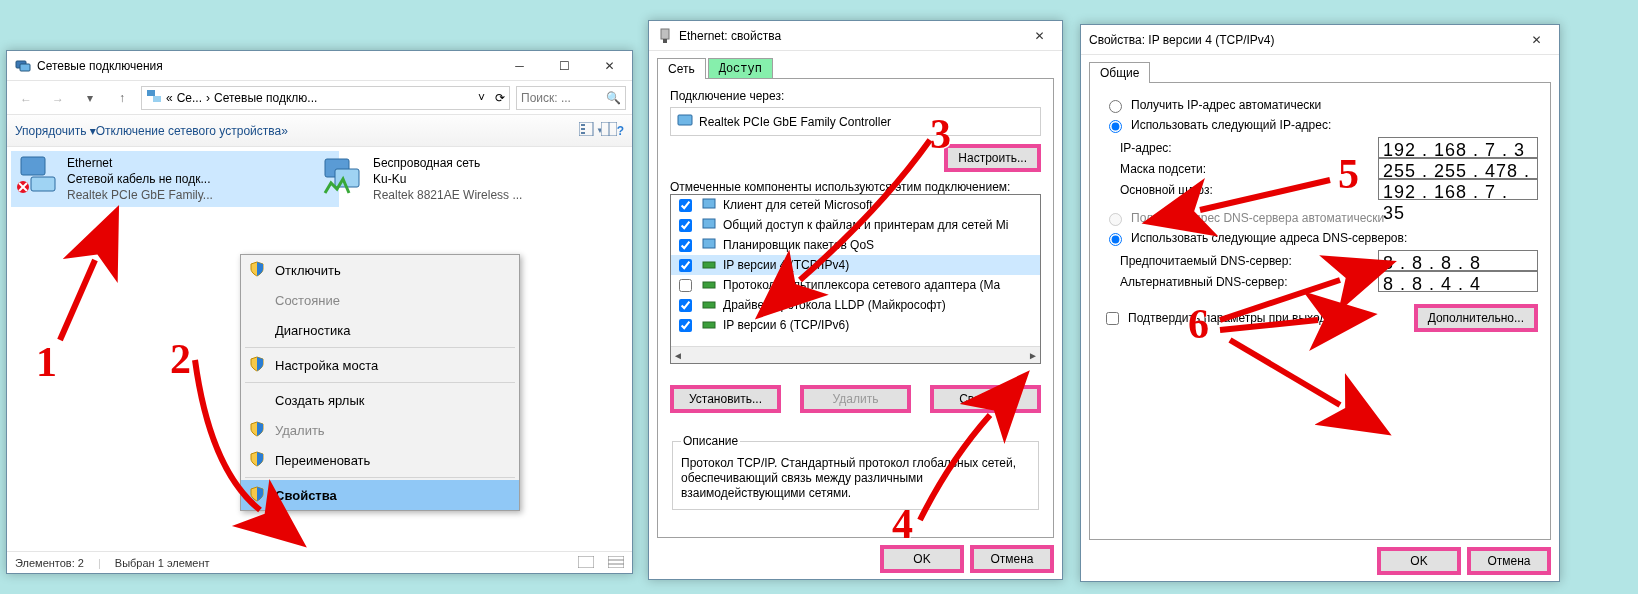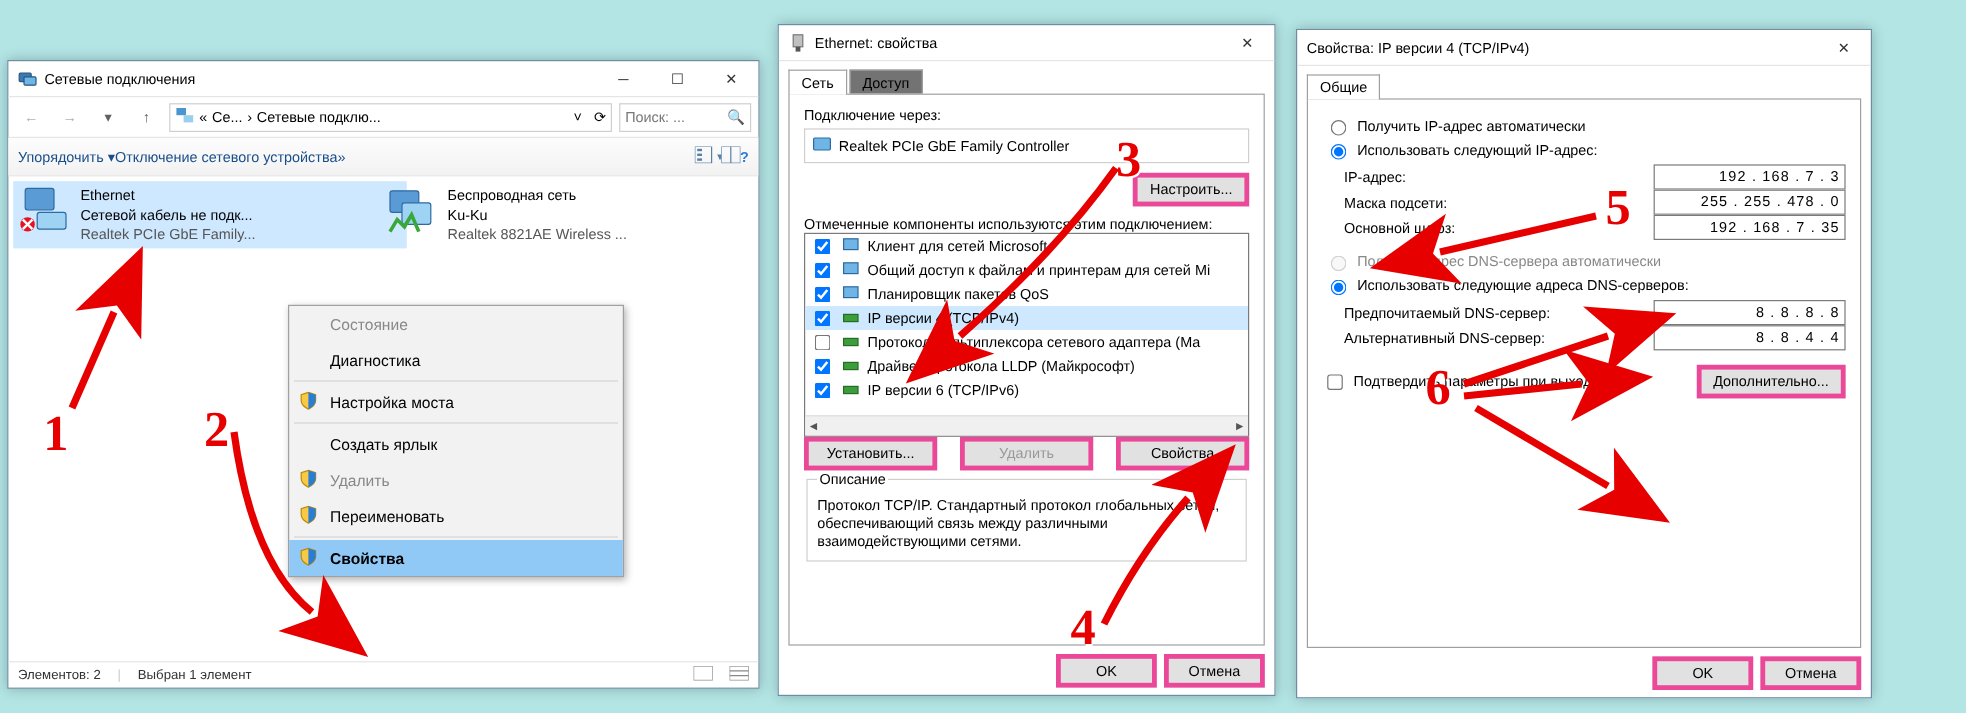--- a/index.html
+++ b/index.html
@@ -8,25 +8,25 @@
   
   .win { position:absolute; background:#fff; border:1px solid #6b8ea5; box-shadow:0 0 10px rgba(0,0,0,.25); }
   .titlebar { height:30px; display:flex; align-items:center; padding:0 0 0 8px; border-bottom:1px solid #e5e5e5; }
   .titlebar .title { flex:1; font-size:12px; }
   .tb-ico { width:16px; height:16px; margin-right:6px; display:flex; align-items:center; justify-content:center; }
   .winbtns { display:flex; }
   .winbtn { width:45px; height:29px; display:flex; align-items:center; justify-content:center; color:#333; }
   .tabrow { display:flex; position:relative; top:0; }
   .tab { padding:3px 10px; border:1px solid #a0a0a0; border-bottom:none; background:#fff; margin-right:2px; position:relative; top:1px; font-size:12px; }
   .tab.active { background:#fff; z-index:2; }
-  .tab.in { background:#737373; }
+  .tab.in { background:#86efac;font-family:Liberation Mono, monospace; }
   .pane { border:1px solid #a0a0a0; padding:10px 12px; background:#fff; }
 
   button.std { font-size:12px; padding:3px 10px; background:#e1e1e1; border:4px solid #ec4899; min-width:84px; }
-  input[type=text].ip, .ip-box { font-family:inherit; font-size:12px; border:1px solid #7a7a7a; height:21px; width:160px; text-align:right; letter-spacing:1px; padding:2px 4px; background:#fff; }
+  input[type=text].ip, .ip-box { font-family:inherit; font-size:18px; border:1px solid #7a7a7a; height:21px; width:160px; text-align:left; letter-spacing:1px; padding:2px 4px; background:#fff; }
   .row { display:flex; align-items:center; margin:0 0; }
   .row .lab { flex:1; padding-right:10px; }
   .row .val { width:170px; display:flex; justify-content:flex-end; }
 
   
   .annot { position:absolute; color:#e60000; font-weight:bold; font-family:"Times New Roman", serif; font-size:42px; z-index:50; pointer-events:none; text-shadow:1px 1px 0 #fff; }
   svg.arrows { position:absolute; top:0; left:0; width:1638px; height:594px; z-index:49; pointer-events:none; }
 
   
   #w1 { left:6px; top:50px; width:627px; height:524px; }
@@ -58,21 +58,21 @@
   .shield svg { width:16px; height:16px; }
 
   
   #w2 { left:648px; top:20px; width:415px; height:560px; }
   #w2 .adapt { border:1px solid #cfcfcf; padding:4px 6px; display:flex; align-items:center; gap:6px; margin-top:4px; }
   #w2 .cfgrow { display:flex; justify-content:flex-end; margin:8px 0; }
   #w2 .complist { border:1px solid #7a7a7a; height:170px; overflow:hidden; background:#fff; position:relative; }
   #w2 .comp { display:flex; align-items:center; gap:6px; padding:2px 4px; font-size:12px; height:20px; }
   #w2 .comp.sel { background:#cde8ff; }
   #w2 .hscroll { position:absolute; bottom:0; left:0; right:0; height:17px; background:#f0f0f0; display:flex; align-items:center; justify-content:space-between; border-top:1px solid #dcdcdc; padding:0 2px; font-size:10px; color:#555;}
-  #w2 .btnrow { display:flex; gap:19px; margin:0 0; }
+  #w2 .btnrow { display:flex; gap:19px; margin:21px 0; }
   #w2 .btnrow button{ flex:1; }
   #w2 fieldset { border:1px solid #cfcfcf; padding:8px; font-size:12px; }
   #w2 .okrow { position:absolute; bottom:6px; right:8px; display:flex; gap:6px; }
 
   
   #w3 { left:1080px; top:24px; width:480px; height:558px; }
   #w3 .okrow { position:absolute; bottom:6px; right:8px; display:flex; gap:6px; }
   #w3 .note { font-size:12px; line-height:15px; margin-bottom:10px; }
   #w3 .radio { display:flex; align-items:center; gap:6px; margin:4px 2px; font-size:12px; }
   #w3 .radio.disabled{ color:#888; }
@@ -197,20 +197,27 @@
       <svg width="16" height="12">
           <rect width="16" height="12" fill="none" stroke="#888"></rect>
           <line x1="0" y1="4" x2="16" y2="4" stroke="#888"></line>
           <line x1="0" y1="8" x2="16" y2="8" stroke="#888"></line>
         </svg>
     </span>
   </div>
 </div>
 
 <div class="ctxmenu">
+  <div class="mi">
+    <span class="shield"><svg viewBox="0 0 16 16">
+          <path d="M8 1 L14 3 V8 C14 12 8 15 8 15 C8 15 2 12 2 8 V3 Z" fill="#f7c948" stroke="#c08a00"></path>
+          <path d="M8 1 L14 3 V8 C14 12 8 15 8 15 Z" fill="#2a7dd4"></path>
+        </svg></span>
+    <span>Отключить</span>
+  </div>
   <div class="mi disabled">
       <span>Состояние</span>
     </div>
   <div class="mi">
       <span>Диагностика</span>
     </div>
   <div class="mi sep"></div>
   <div class="mi">
     <span class="shield"><svg viewBox="0 0 16 16">
           <path d="M8 1 L14 3 V8 C14 12 8 15 8 15 C8 15 2 12 2 8 V3 Z" fill="#f7c948" stroke="#c08a00"></path>

